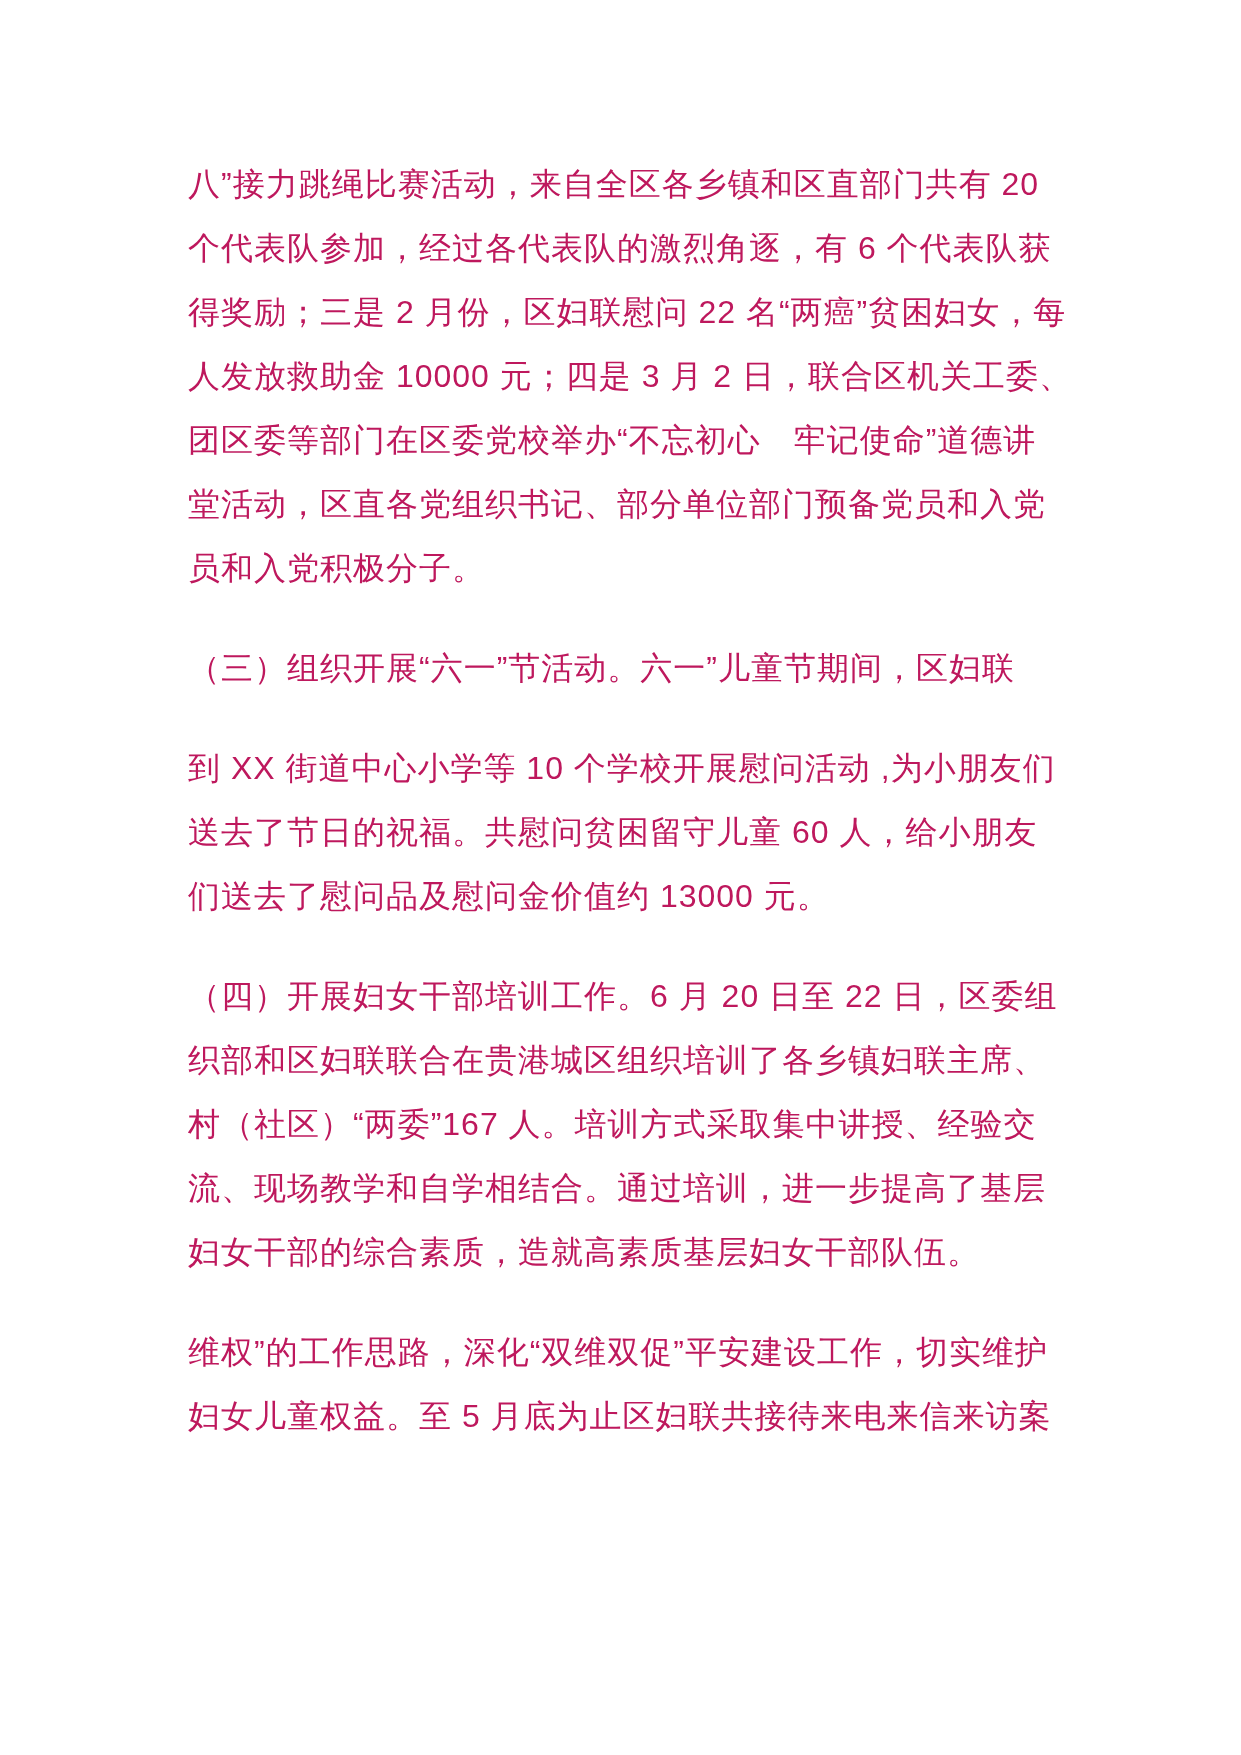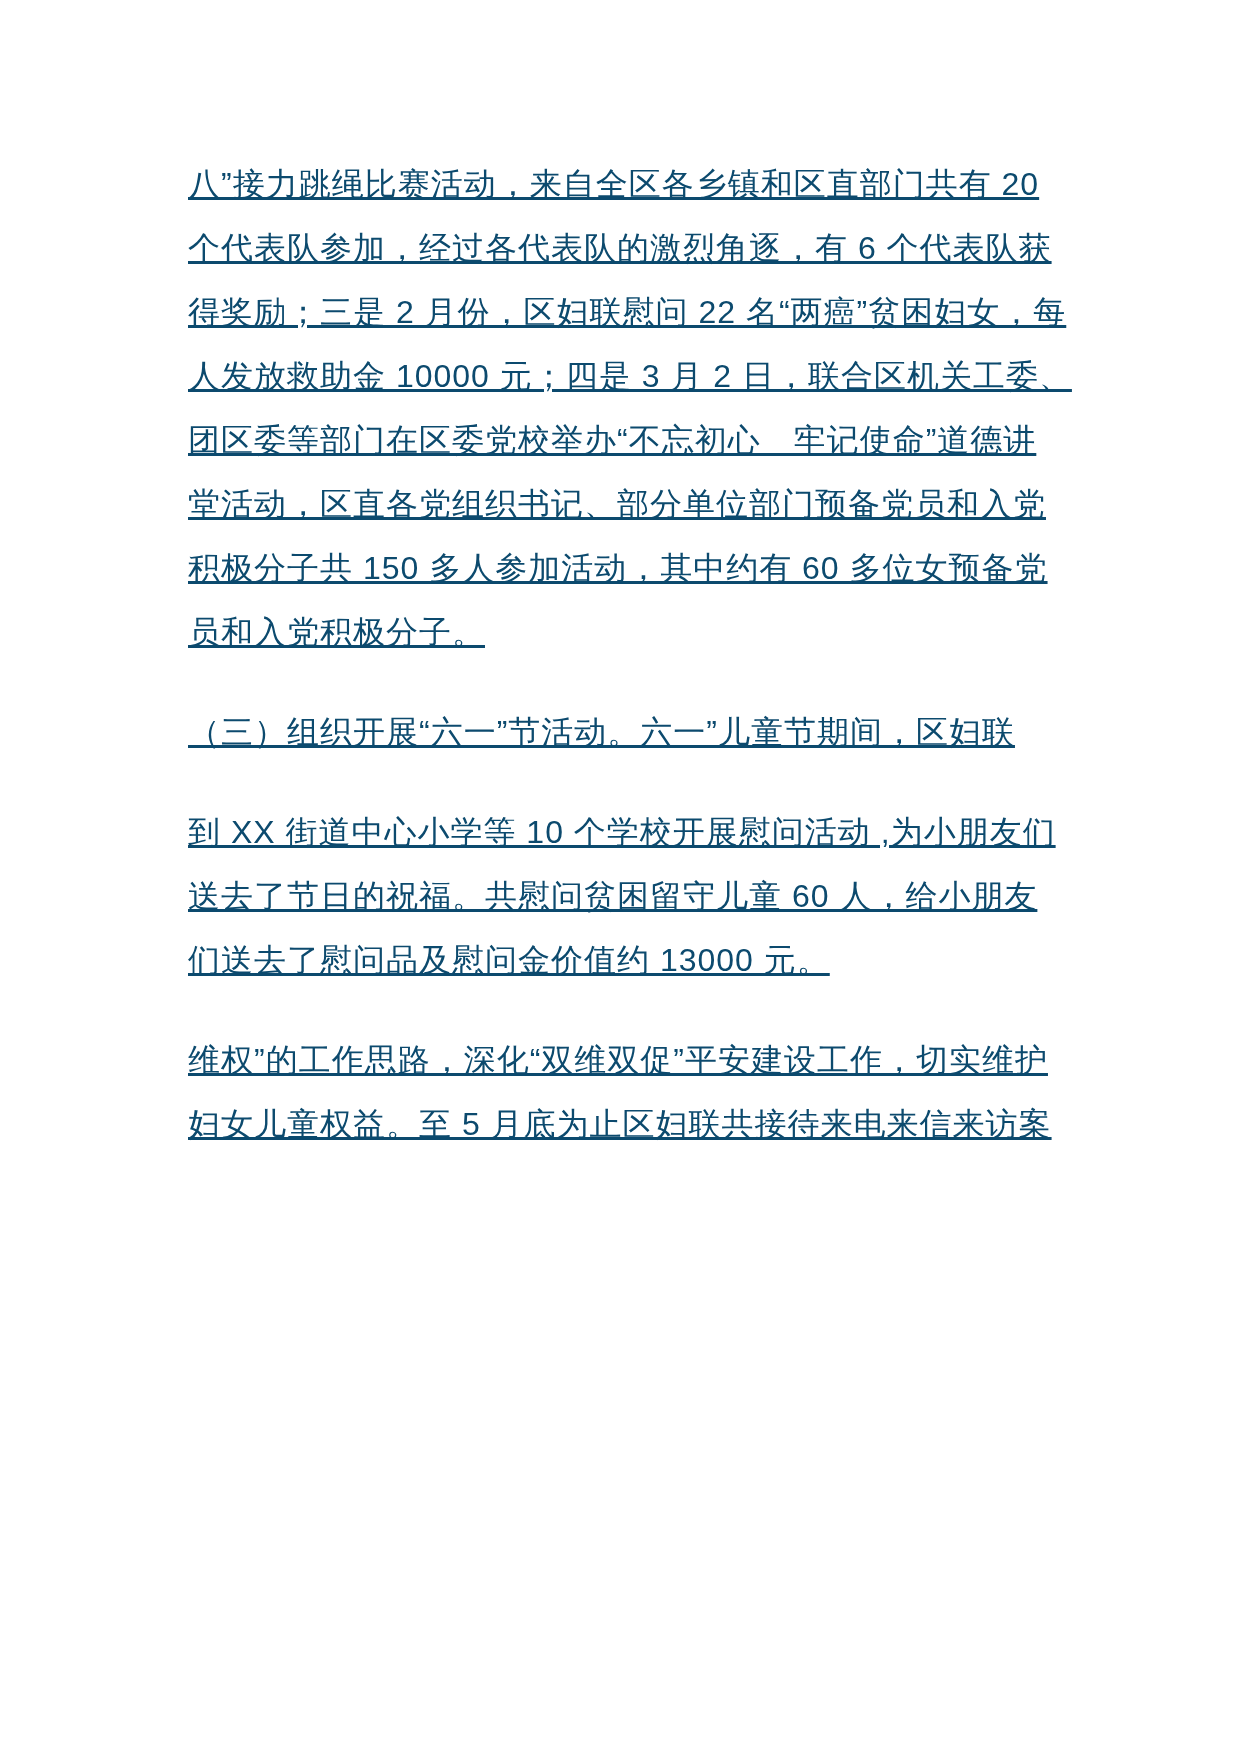--- a/index.html
+++ b/index.html
@@ -23,51 +23,56 @@
   .block {
     margin: 0;
   }
   .block + .block {
     margin-top: 36px;
   }
   .line {
     font-size: 32px;
     line-height: 64px;
     letter-spacing: 1px;
-    color: #0c4a6e;
+    color: #be185d;
     white-space: nowrap;
     text-rendering: optimizeLegibility;
-    text-decoration: underline;
   }
 </style>
 </head>
 <body>
 
 <main class="page">
 
   <section class="block">
     <div class="line">八”接力跳绳比赛活动，来自全区各乡镇和区直部门共有 20</div>
     <div class="line">个代表队参加，经过各代表队的激烈角逐，有 6 个代表队获</div>
     <div class="line">得奖励；三是 2 月份，区妇联慰问 22 名“两癌”贫困妇女，每</div>
     <div class="line">人发放救助金 10000 元；四是 3 月 2 日，联合区机关工委、</div>
     <div class="line">团区委等部门在区委党校举办“不忘初心　牢记使命”道德讲</div>
     <div class="line">堂活动，区直各党组织书记、部分单位部门预备党员和入党</div>
-    <div class="line">积极分子共 150 多人参加活动，其中约有 60 多位女预备党</div>
     <div class="line">员和入党积极分子。</div>
   </section>
 
   <section class="block">
     <div class="line">（三）组织开展“六一”节活动。六一”儿童节期间，区妇联</div>
   </section>
 
   <section class="block">
     <div class="line">到 XX 街道中心小学等 10 个学校开展慰问活动 ,为小朋友们</div>
     <div class="line">送去了节日的祝福。共慰问贫困留守儿童 60 人，给小朋友</div>
     <div class="line">们送去了慰问品及慰问金价值约 13000 元。</div>
   </section>
 
+  <section class="block">
+    <div class="line">（四）开展妇女干部培训工作。6 月 20 日至 22 日，区委组</div>
+    <div class="line">织部和区妇联联合在贵港城区组织培训了各乡镇妇联主席、</div>
+    <div class="line">村（社区）“两委”167 人。培训方式采取集中讲授、经验交</div>
+    <div class="line">流、现场教学和自学相结合。通过培训，进一步提高了基层</div>
+    <div class="line">妇女干部的综合素质，造就高素质基层妇女干部队伍。</div>
+  </section>
 
   <section class="block">
     <div class="line">维权”的工作思路，深化“双维双促”平安建设工作，切实维护</div>
     <div class="line">妇女儿童权益。至 5 月底为止区妇联共接待来电来信来访案</div>
   </section>
 
 </main>
 
 </body></html>

